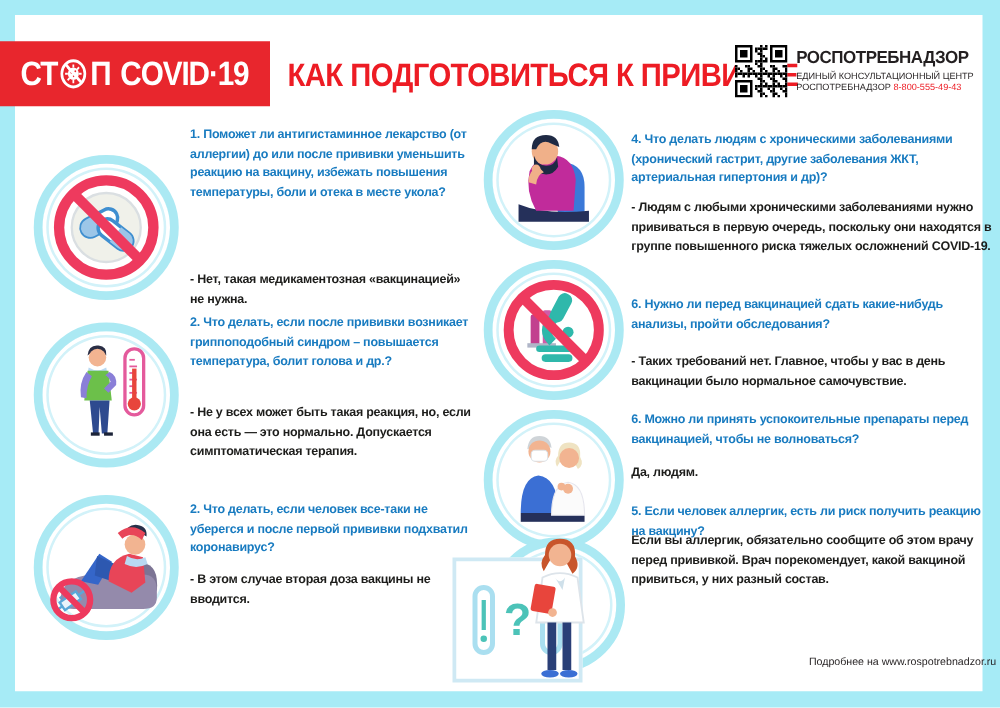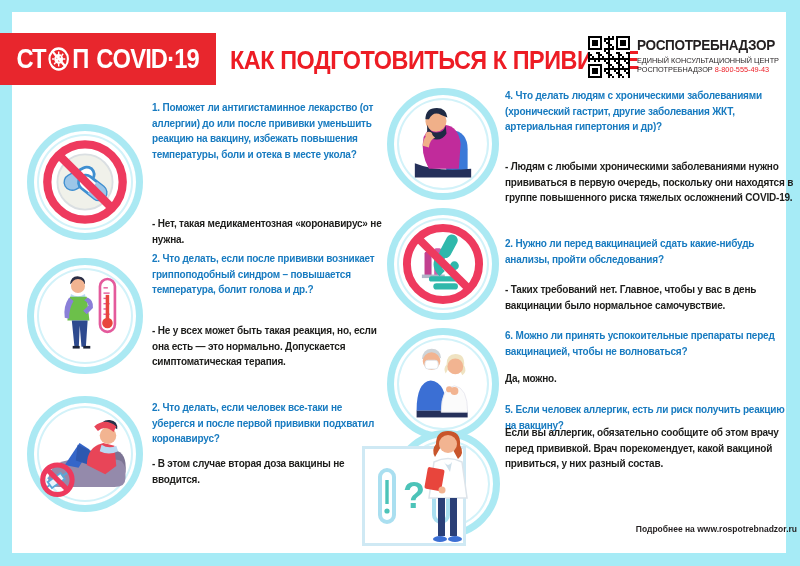--- a/index.html
+++ b/index.html
@@ -30,21 +30,21 @@
     transform:scaleX(.97); transform-origin:left; white-space:nowrap; }
   .agency-sub { font-size:7.3px; font-weight:normal; line-height:9px; margin-top:3px; white-space:nowrap; }
   .phone { color:var(--title-red,#ed1c24);text-align:right; }
 
   
   .q,.a { font-weight:bold; font-size:10px; line-height:15.6px; letter-spacing:-.2px; }
   .q { color:var(--question-blue,#187bc0); }
   .a { color:var(--text-black,#1d1d1b); }
   .colL { left:152px; width:230px; }
   .colR { left:505px; width:292px; }
-  .more { font-size:8.5px; font-weight:bold; color:#231f20; text-align:right; }
+  .more { font-size:8.5px; font-weight:normal; color:#231f20; text-align:right; }
 
   
   .circle { border-radius:50%; background:#fff;
     border:7px solid var(--ring-cyan,#abe9f3);
     box-shadow: inset 0 0 0 3px #fff, inset 0 0 0 5px #d2f2f9; }
   .fig svg { position:absolute; overflow:visible; }
 
   
   .qcard { left:362px; top:446px; width:104px; height:100px; background:#fff;
     border:3px solid #cfe9f4; display:flex; align-items:center; justify-content:center; gap:4px; z-index:3; }
@@ -372,28 +372,28 @@
     <rect x="10" y="40" width="17" height="22" rx="2" fill="#e8453c" transform="rotate(10 18 51)"></rect>
     <circle cx="26" cy="62" r="3.5" fill="#f2b491"></circle>
     <rect x="22" y="70" width="7" height="38" fill="#2a3f77"></rect>
     <rect x="34" y="70" width="7" height="38" fill="#2a3f77"></rect>
     <ellipse cx="24" cy="111" rx="7" ry="3" fill="#3b6fd4"></ellipse>
     <ellipse cx="39" cy="111" rx="7" ry="3" fill="#3b6fd4"></ellipse>
   </svg>
 </div>
 
 <div class="abs q colL" style="top:100px">1.  Поможет ли антигистаминное лекарство (от аллергии) до или после прививки уменьшить реакцию на вакцину, избежать повышения температуры, боли и отека в месте укола?</div>
-<div class="abs a colL" style="top:216px">- Нет, такая медикаментозная «коронавирус» не нужна.</div>
+<div class="abs a colL" style="top:216px">- Нет, такая медикаментозная «вакцинацией» не нужна.</div>
 <div class="abs q colL" style="top:251px">2.  Что делать, если после прививки возникает гриппоподобный синдром – повышается температура, болит голова и др.?</div>
 <div class="abs a colL" style="top:323px">- Не у всех может быть такая реакция, но, если она есть — это нормально. Допускается симптоматическая терапия.</div>
 <div class="abs q colL" style="top:400px">2.  Что делать, если человек все-таки не уберегся и после первой прививки подхватил коронавирус?</div>
 <div class="abs a colL" style="top:456px">- В этом случае вторая доза вакцины не вводится.</div>
 
-<div class="abs q colR" style="top:88px">4.  Что делать людям с хроническими заболеваниями (хронический гастрит, другие заболевания ЖКТ, артериальная гипертония и др)?</div>
+<div class="abs q colR" style="top:104px">4.  Что делать людям с хроническими заболеваниями (хронический гастрит, другие заболевания ЖКТ, артериальная гипертония и др)?</div>
 <div class="abs a colR" style="top:159px">- Людям с любыми хроническими заболеваниями нужно прививаться в первую очередь, поскольку они находятся в группе повышенного риска тяжелых осложнений COVID-19.</div>
-<div class="abs q colR" style="top:236px">2.  Нужно ли перед вакцинацией сдать какие-нибудь анализы, пройти обследования?</div>
+<div class="abs q colR" style="top:236px">6.  Нужно ли перед вакцинацией сдать какие-нибудь анализы, пройти обследования?</div>
 <div class="abs a colR" style="top:282px">- Таких требований нет. Главное, чтобы у вас в день вакцинации было нормальное самочувствие.</div>
 <div class="abs q colR" style="top:328px">6.  Можно ли принять успокоительные препараты перед вакцинацией, чтобы не волноваться?</div>
-<div class="abs a colR" style="top:371px">Да, можно.</div>
+<div class="abs a colR" style="top:371px">Да, людям.</div>
 <div class="abs q colR" style="top:402px">5.  Если человек аллергик, есть ли риск получить реакцию на вакцину?</div>
 <div class="abs a colR" style="top:425px">Если вы аллергик, обязательно сообщите об этом врачу перед прививкой. Врач порекомендует, какой вакциной привиться, у них разный состав.</div>
 
 <div class="abs more colR" style="top:524px">Подробнее на www.rospotrebnadzor.ru</div>
 
 </body></html>

